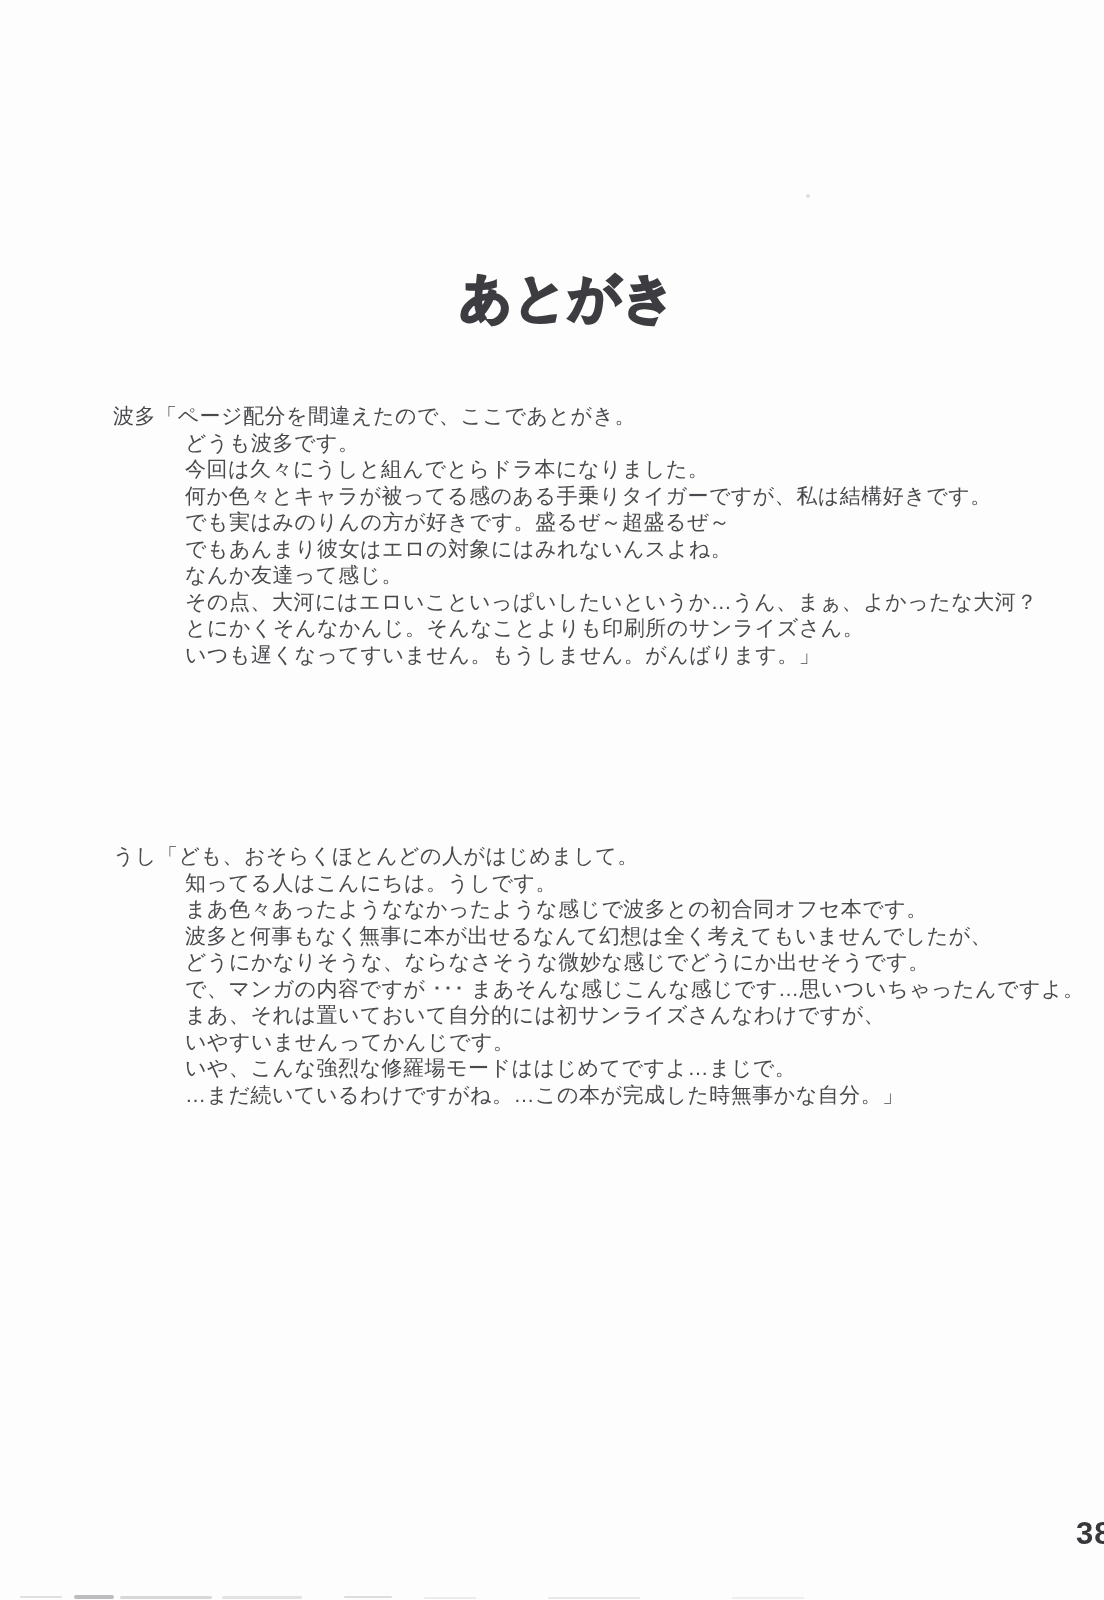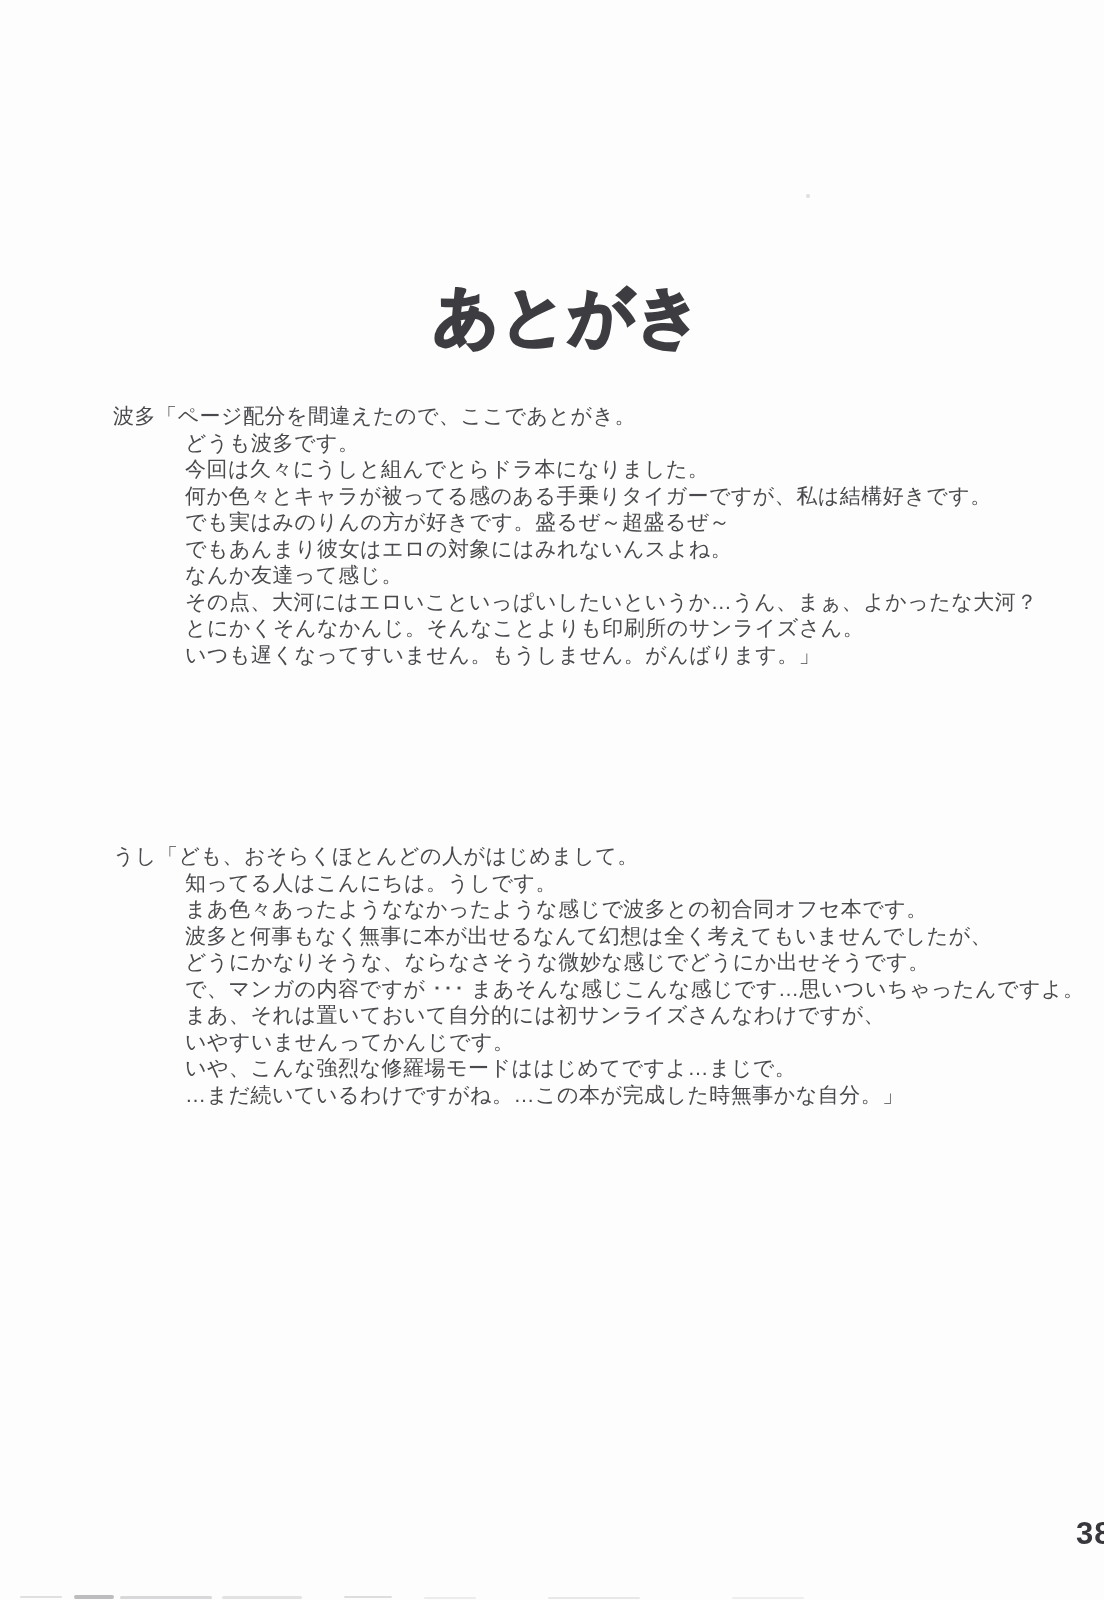--- a/index.html
+++ b/index.html
@@ -17,21 +17,21 @@
     color: #4a4a4e;
   }
   .title {
     position: absolute;
     top: 228px;
     left: 0;
     width: 100%;
     padding-left: 32px;
     box-sizing: border-box;
     text-align: center;
-    font-size: 65px;
+    font-size: 52px;
     font-weight: 700;
     letter-spacing: 1px;
     color: #3d3d41;
     
     -webkit-text-stroke: 2.5px #3d3d41;
     text-stroke: 2.5px #3d3d41;
   }
   .speech {
     position: absolute;
     left: 113px;

